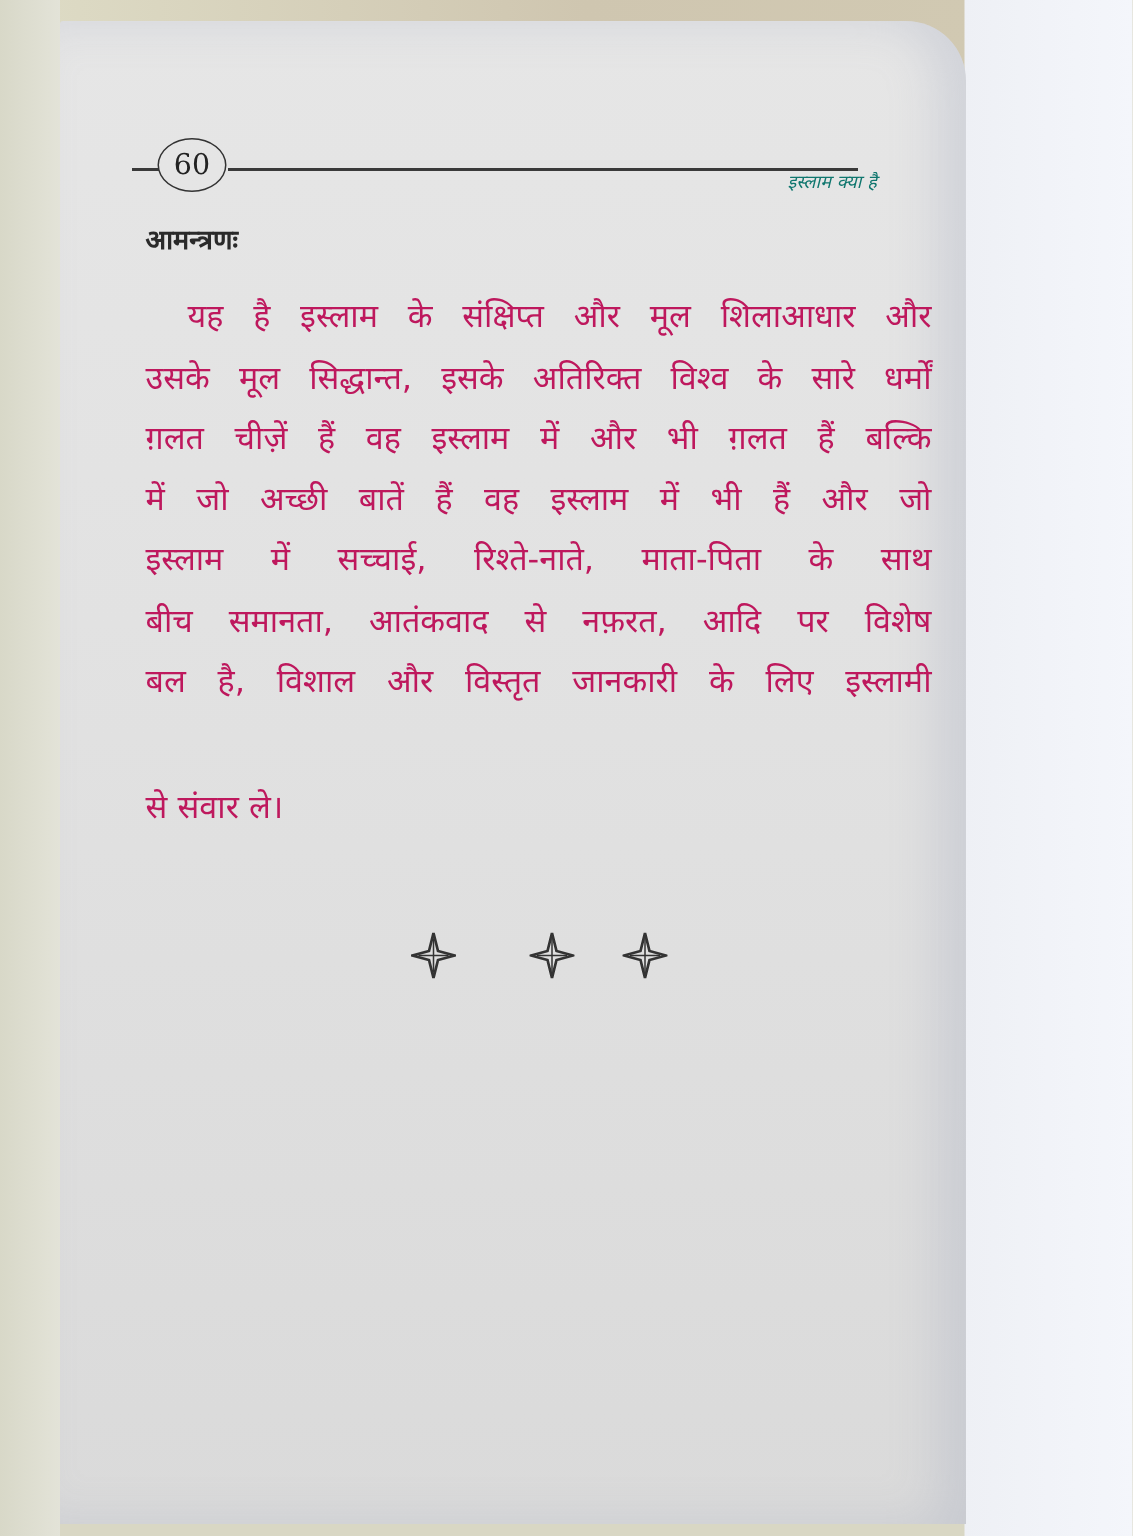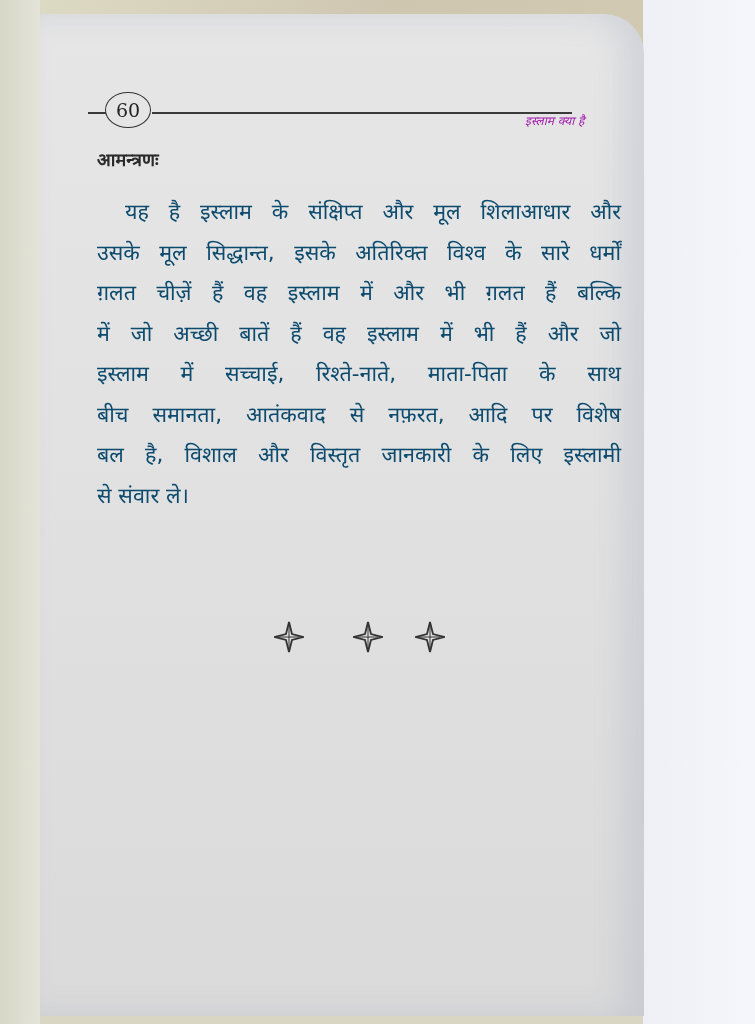--- a/index.html
+++ b/index.html
@@ -36,35 +36,35 @@
   .header-line.right { left: 64px; width: 420px; }
   .page-number {
     position: absolute; left: 17px; top: 2px; width: 46px; height: 36px;
     border: 1.5px solid #333; border-radius: 50%;
     display: flex; align-items: center; justify-content: center;
     font-family: "DejaVu Serif", serif; font-size: 19px; color: #222;
     box-sizing: border-box;
   }
   .running-title {
     position: absolute; left: 437px; top: 22px;
-    font-size: 12px; font-style: italic; color: #a21caf;
+    font-size: 12px; font-style: italic; color: #0f766e;
   }
   .section-title {
     position: absolute; left: 97px; top: 147px;
     font-size: 18px; font-weight: bold; color: #2a2a2a; text-align: center;
   }
   .body-text {
     position: absolute; left: 97px; top: 192px; width: 524px;
-    font-size: 21.5px; line-height: 40.5px; color: #0c4a6e;
+    font-size: 21.5px; line-height: 40.5px; color: #be185d;
   }
   .body-line {
     display: block; white-space: nowrap; text-align: justify;
     text-align-last: justify;
   }
-  .body-line.last { text-align-last: left; }
+  .body-line.last { text-align-last: left; margin-top: 43px; }
   .body-line.indent { padding-left: 28px; }
   .ornaments {
     position: absolute; left: 274px; top: 620px; width: 180px; height: 36px;
   }
   .ornament {
     position: absolute; top: 0; width: 30px; height: 34px;
     display: flex; align-items: center; justify-content: center;
   }
 </style>
 </head>

